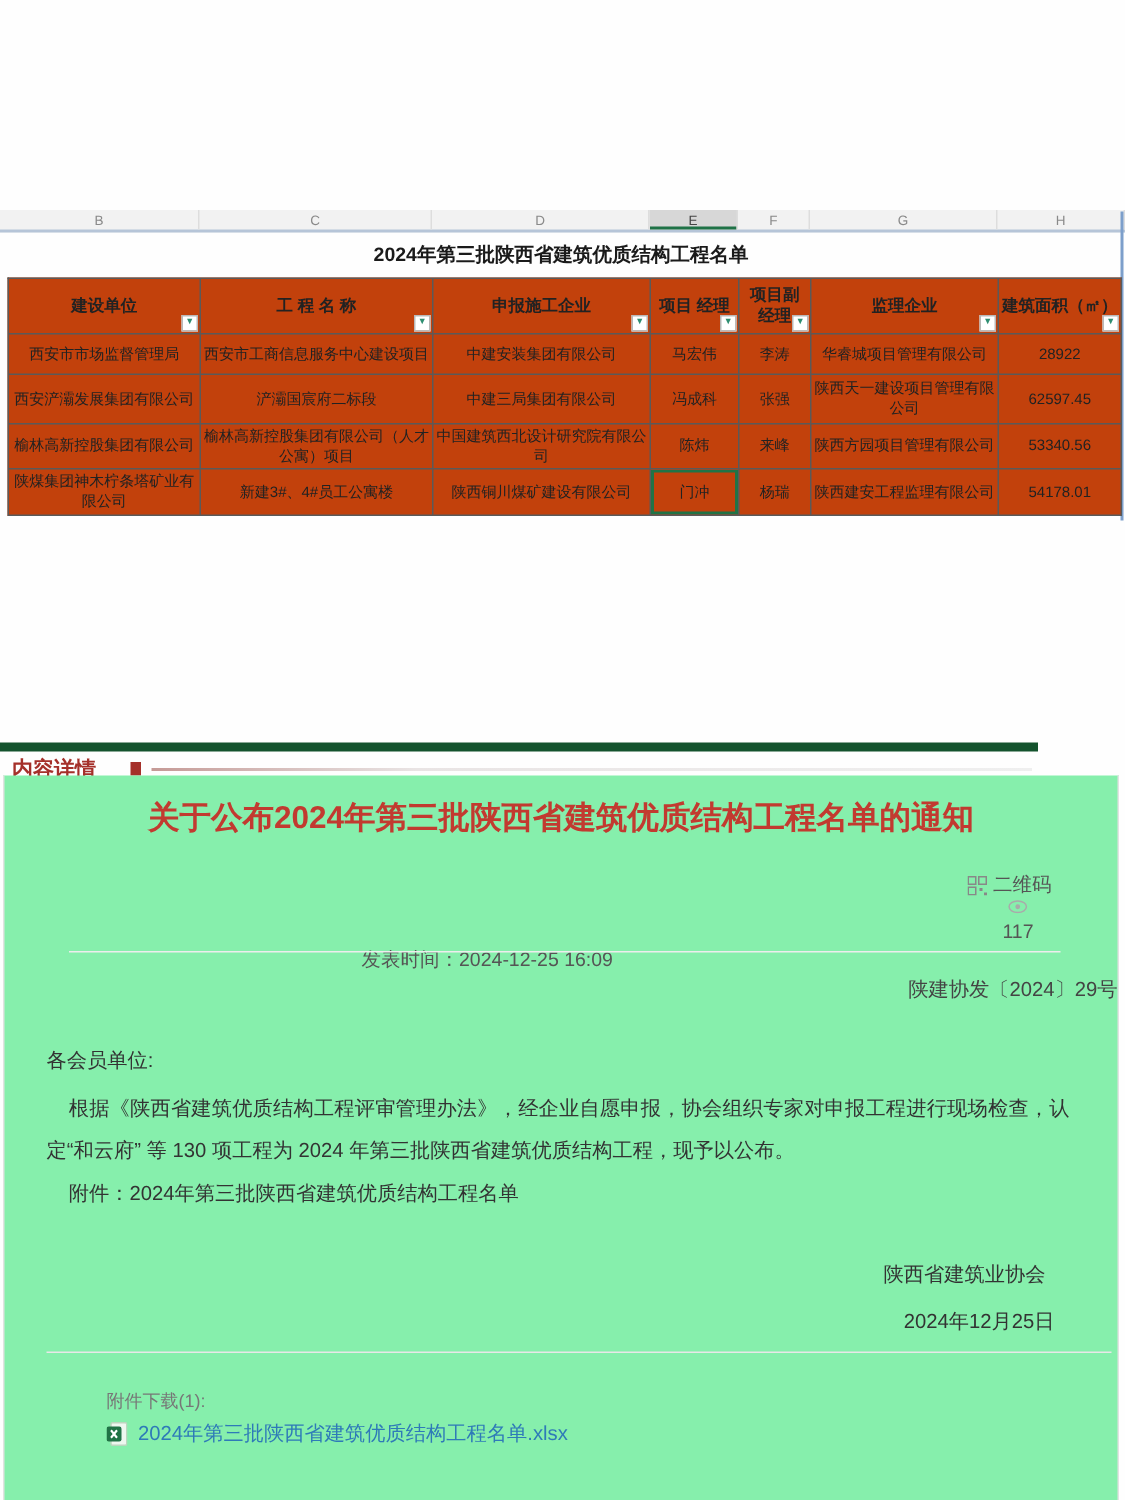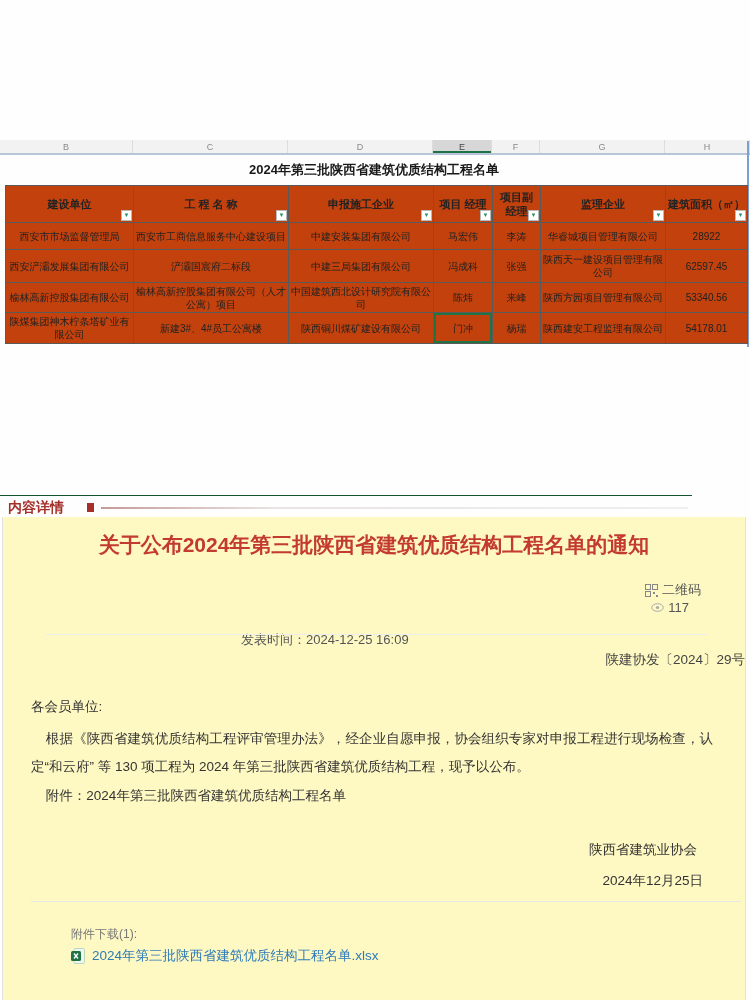--- a/index.html
+++ b/index.html
@@ -27,34 +27,34 @@
   .cell{border-right:1px solid #5a5a5a;border-bottom:1px solid #5a5a5a;box-sizing:border-box;
     display:flex;align-items:center;justify-content:center;text-align:center;
     font-size:10px;line-height:1.3;padding:0 2px;position:relative;color:#222;}
   .hcell{font-weight:bold;font-size:11px;}
   .filter-btn{position:absolute;right:1px;bottom:1px;width:9px;height:9px;
     border:1px solid #b9b9b9;background:#fff;color:#2f8f72;font-size:6px;line-height:9px;
     text-align:center;cursor:pointer;}
   .active-cell{box-shadow:inset 0 0 0 2px #217346;}
   .sheet-right-edge{position:absolute;left:747px;top:141px;width:2px;height:206px;background:#7d9fcb;}
   
-  .section-header{position:absolute;top:495px;left:0;width:692px;height:22px;border-top:1px solid #14532d;}
+  .section-header{position:absolute;top:495px;left:0;width:692px;height:22px;border-top:6px solid #14532d;}
   .section-label{position:absolute;left:8px;top:3px;color:#a5302a;font-weight:bold;font-size:14px;}
   .section-bullet{position:absolute;left:87px;top:7px;width:7px;height:9px;background:#a5302a;font-size:0;}
   .section-line{position:absolute;left:101px;right:4px;top:11px;height:2px;
     background:linear-gradient(to right,#c59a96,#e9e4e4 30%,#efefef);}
   .article-box{position:absolute;top:517px;left:2px;width:744px;height:483px;
-    border-left:1px solid #e2e2e2;border-right:1px solid #e2e2e2;box-sizing:border-box;background:#fef9c3;}
+    border-left:1px solid #e2e2e2;border-right:1px solid #e2e2e2;box-sizing:border-box;background:#86efac;}
   .article-title{position:absolute;top:14px;left:0;width:100%;text-align:center;
     color:#c23a30;font-weight:bold;font-size:21px;}
   .meta-time{position:absolute;left:238px;top:66px;font-size:13px;color:#555;margin-top:48px;}
   .qr-row{position:absolute;right:44px;top:64px;display:flex;align-items:center;gap:4px;
     font-size:13px;color:#555;cursor:pointer;}
   .views-row{position:absolute;right:56px;top:83px;display:flex;align-items:center;gap:4px;
-    font-size:13px;color:#555;}
+    font-size:13px;color:#555;flex-direction:column;}
   .divider1{position:absolute;left:43px;right:38px;top:117px;height:1px;background:#ededed;}
   .doc-number{position:absolute;top:134px;left:0;width:100%;text-align:right;font-size:13.5px;color:#444;}
   .salutation{position:absolute;left:28px;top:181px;font-size:13.5px;color:#333;}
   .body-para{position:absolute;left:28px;right:32px;top:208px;font-size:13.5px;color:#333;
     line-height:28px;text-indent:1.1em;text-align:justify;}
   .attach-line{position:absolute;left:28px;top:270px;font-size:13.5px;color:#333;text-indent:1.1em;}
   .signature{position:absolute;right:48px;top:324px;font-size:13.5px;color:#333;}
   .sign-date{position:absolute;right:42px;top:355px;font-size:13.5px;color:#333;}
   .divider2{position:absolute;left:28px;right:4px;top:384px;height:1px;background:#e8e8e8;}
   .download-label{position:absolute;left:68px;top:409px;font-size:12px;color:#777;}

